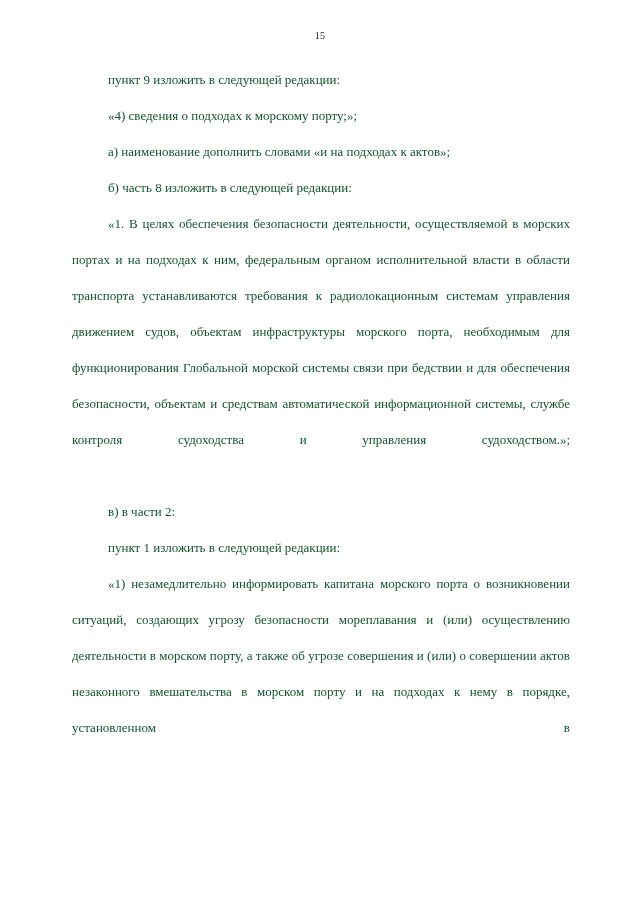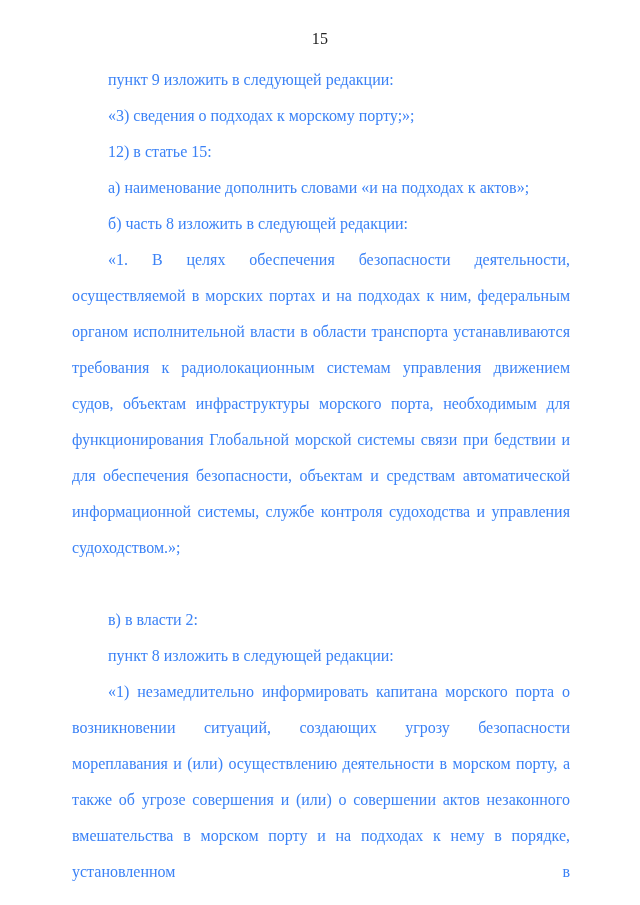--- a/index.html
+++ b/index.html
@@ -21,38 +21,38 @@
     box-sizing: border-box;
     padding: 0;
     background: #fff;
   }
   .page-number {
     position: absolute;
     top: 30px;
     left: 0;
     width: 640px;
     text-align: center;
-    font-size: 16px;
+    font-size: 10px;
     color: #222;
     letter-spacing: 0.2px;
   }
   .body-text {
     position: absolute;
     top: 62px;
     left: 72px;
     width: 498px;
   }
   p.para {
     margin: 0 0 0 0;
     padding: 0;
-    font-size: 16px;
+    font-size: 13px;
     line-height: 36px;
     text-align: justify;
     text-justify: inter-word;
-    color: #3b82f6;
+    color: #14532d;
   }
   p.para.indent {
     text-indent: 36px;
   }
   
   p.para::after {
     content: "";
     display: inline-block;
     width: 100%;
   }
@@ -65,23 +65,22 @@
 </style>
 </head>
 <body>
 
 <div class="page">
 
   <div class="page-number">15</div>
 
   <div class="body-text">
     <p class="para indent nojust">пункт 9 изложить в следующей редакции:</p>
-    <p class="para indent nojust">«3) сведения о подходах к морскому порту;»;</p>
-    <p class="para indent nojust">12) в статье 15:</p>
+    <p class="para indent nojust">«4) сведения о подходах к морскому порту;»;</p>
     <p class="para indent nojust">а) наименование дополнить словами «и на подходах к актов»;</p>
     <p class="para indent nojust">б) часть 8 изложить в следующей редакции:</p>
     <p class="para indent">«1. В целях обеспечения безопасности деятельности, осуществляемой в морских портах и на подходах к ним, федеральным органом исполнительной власти в области транспорта устанавливаются требования к радиолокационным системам управления движением судов, объектам инфраструктуры морского порта, необходимым для функционирования Глобальной морской системы связи при бедствии и для обеспечения безопасности, объектам и средствам автоматической информационной системы, службе контроля судоходства и управления судоходством.»;</p>
-    <p class="para indent nojust">в) в власти 2:</p>
-    <p class="para indent nojust">пункт 8  изложить в следующей редакции:</p>
+    <p class="para indent nojust">в) в части 2:</p>
+    <p class="para indent nojust">пункт 1  изложить в следующей редакции:</p>
     <p class="para indent">«1) незамедлительно информировать капитана морского порта о возникновении ситуаций, создающих угрозу безопасности мореплавания и (или) осуществлению деятельности в морском порту, а также об угрозе совершения и (или) о совершении актов незаконного вмешательства в морском порту и на подходах к нему в порядке, установленном в</p>
   </div>
 
 </div>
 
 </body></html>

